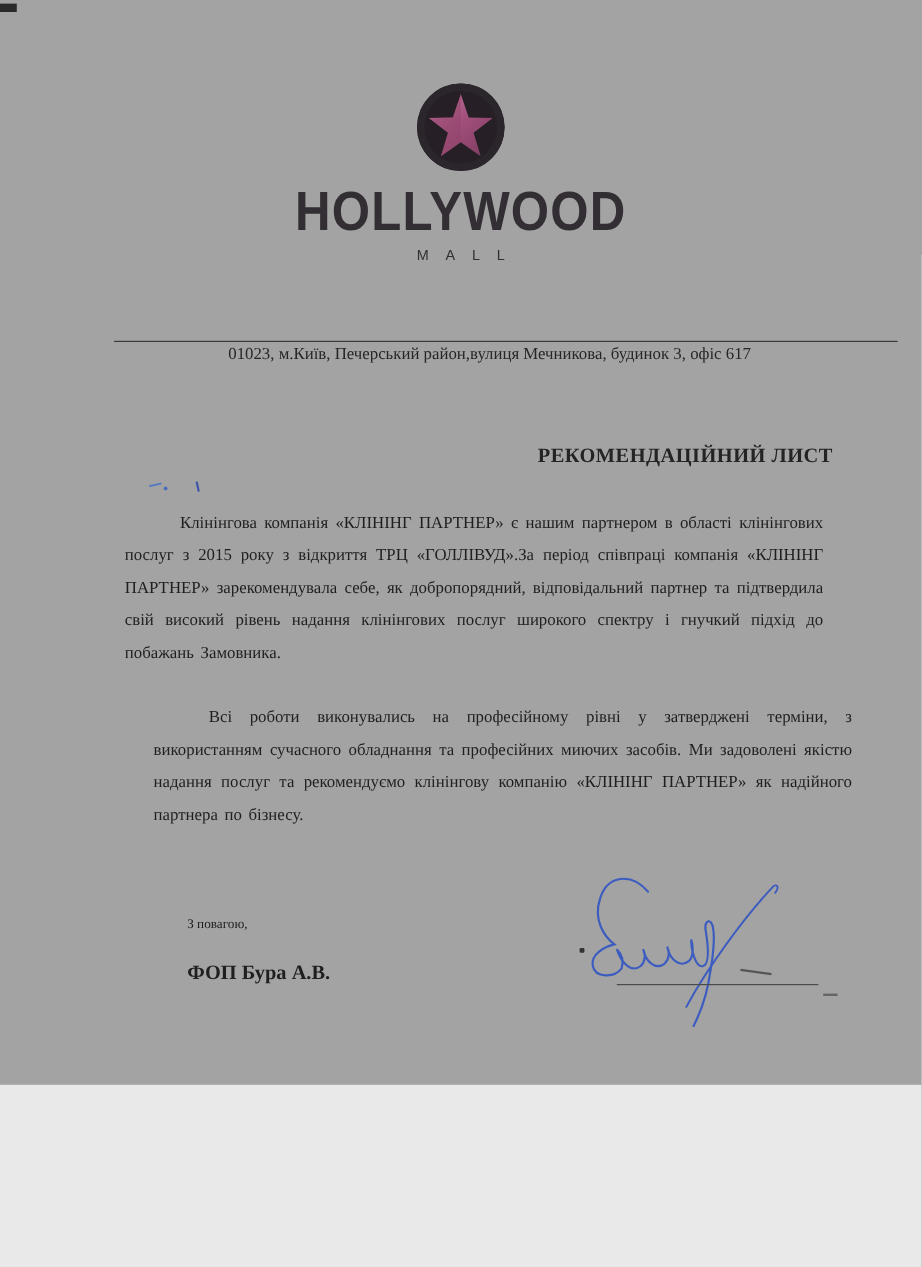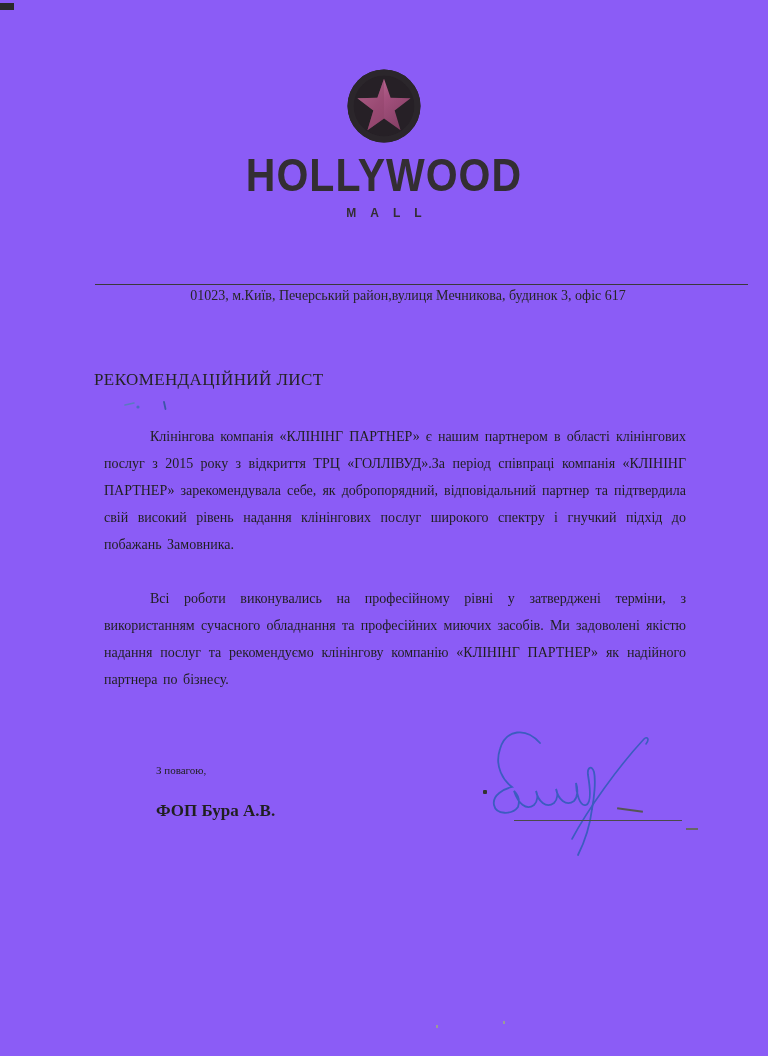--- a/index.html
+++ b/index.html
@@ -9,22 +9,22 @@
     --signature-blue:#3c5cc0;
   }
   *{margin:0;padding:0;box-sizing:border-box;}
   html,body{width:768px;height:1056px;}
   body{
     font-family:"Liberation Serif", serif;
     background:#e9e9e9;
   }
   .page{
     position:relative;
-    width:768px;height:1056px;
-    background:#8b5cf6;
+    width:768px;height:904px;
+    background:#a3a3a3;
     overflow:hidden;
     color:var(--ink);
   }
   
   .logo{
     position:absolute; top:68px; left:0; width:768px;
     display:flex; flex-direction:column; align-items:center;
   }
   .logo-mark{ width:76px; height:76px; }
   .brand{
@@ -34,21 +34,21 @@
     font-size:41px;
     letter-spacing:1px;
     color:var(--logo-dark);
     transform:scaleY(1.12);
     transform-origin:top center;
     white-space:nowrap;
   }
   .brand-sub{
     margin-top:9px;
     font-family:"Liberation Sans", sans-serif;
-    font-weight:700;
+    font-weight:400;
     font-size:12px;
     letter-spacing:14px;
     text-indent:14px;
     color:var(--logo-dark);
   }
   
   .entity-line{
     position:absolute; top:263px; left:0; width:768px;
     text-align:center;
     font-size:13.5px;
@@ -61,39 +61,39 @@
   .address-line{
     position:absolute; top:288px; left:0; width:768px;
     text-align:center;
     font-size:14px;
     color:#262626;
     padding-left:48px;
   }
   
   .title{
     position:absolute; top:370px; left:94px; width:600px;
-    text-align:left;
-    font-weight:400;
+    text-align:right;
+    font-weight:700;
     font-size:17px;
     letter-spacing:.4px;
     color:#242424;
   }
   .pen-mark{
     position:absolute; top:401px; left:124px; width:46px; height:10px;
   }
   .body-col{
     position:absolute; left:104px; width:582px;
     text-align:justify;
     font-size:14px;
     line-height:27px;
     word-spacing:2px;
     color:var(--ink);
   }
   .para1{ top:423px; text-indent:46px; }
-  .para2{ top:585px; text-indent:46px; }
+  .para2{ top:585px; text-indent:46px;margin-left:24px; }
   .closing{
     position:absolute; left:156px; top:764px;
     font-size:11px; color:var(--ink);
   }
   .signer{
     position:absolute; left:156px; top:801px;
     font-size:17px; color:var(--ink);font-weight:bold;
   }
   
   .signature-svg{

